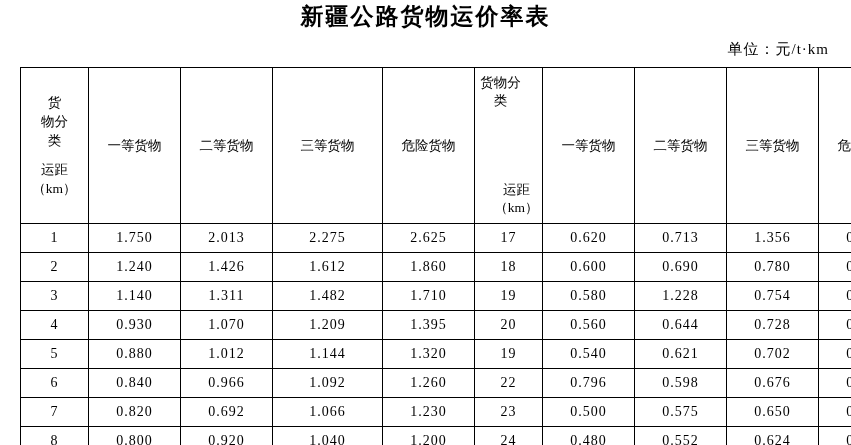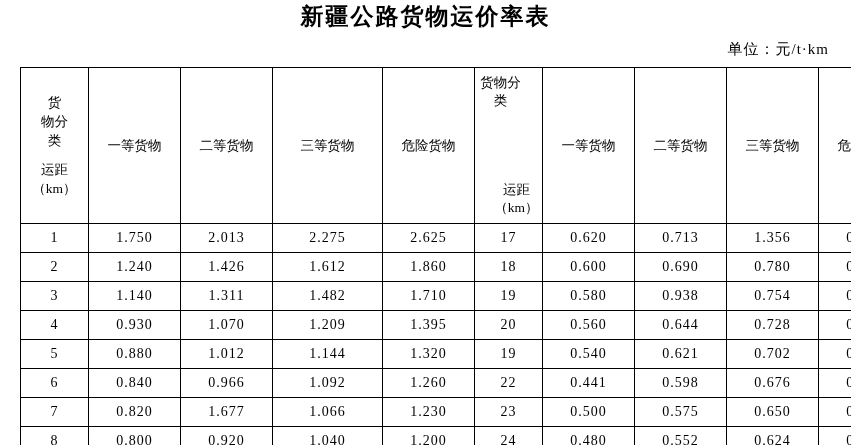--- a/index.html
+++ b/index.html
@@ -189,21 +189,21 @@
         <td class="num">0.900</td>
       </tr>
       <tr>
         <td class="num">3</td>
         <td class="num">1.140</td>
         <td class="num">1.311</td>
         <td class="num">1.482</td>
         <td class="num">1.710</td>
         <td class="num">19</td>
         <td class="num">0.580</td>
-        <td class="num">0.938</td>
+        <td class="num">1.228</td>
         <td class="num">0.754</td>
         <td class="num">0.870</td>
       </tr>
       <tr>
         <td class="num">4</td>
         <td class="num">0.930</td>
         <td class="num">1.070</td>
         <td class="num">1.209</td>
         <td class="num">1.395</td>
         <td class="num">20</td>
@@ -224,29 +224,29 @@
         <td class="num">0.702</td>
         <td class="num">0.810</td>
       </tr>
       <tr>
         <td class="num">6</td>
         <td class="num">0.840</td>
         <td class="num">0.966</td>
         <td class="num">1.092</td>
         <td class="num">1.260</td>
         <td class="num">22</td>
-        <td class="num">0.441</td>
+        <td class="num">0.796</td>
         <td class="num">0.598</td>
         <td class="num">0.676</td>
         <td class="num">0.780</td>
       </tr>
       <tr>
         <td class="num">7</td>
         <td class="num">0.820</td>
-        <td class="num">1.677</td>
+        <td class="num">0.692</td>
         <td class="num">1.066</td>
         <td class="num">1.230</td>
         <td class="num">23</td>
         <td class="num">0.500</td>
         <td class="num">0.575</td>
         <td class="num">0.650</td>
         <td class="num">0.750</td>
       </tr>
       <tr>
         <td class="num">8</td>

